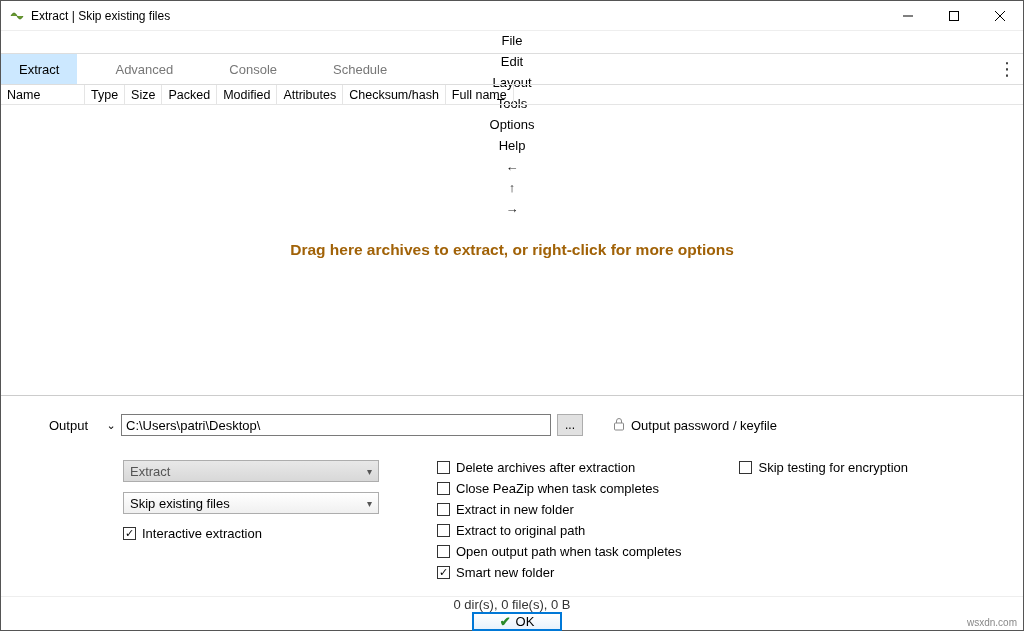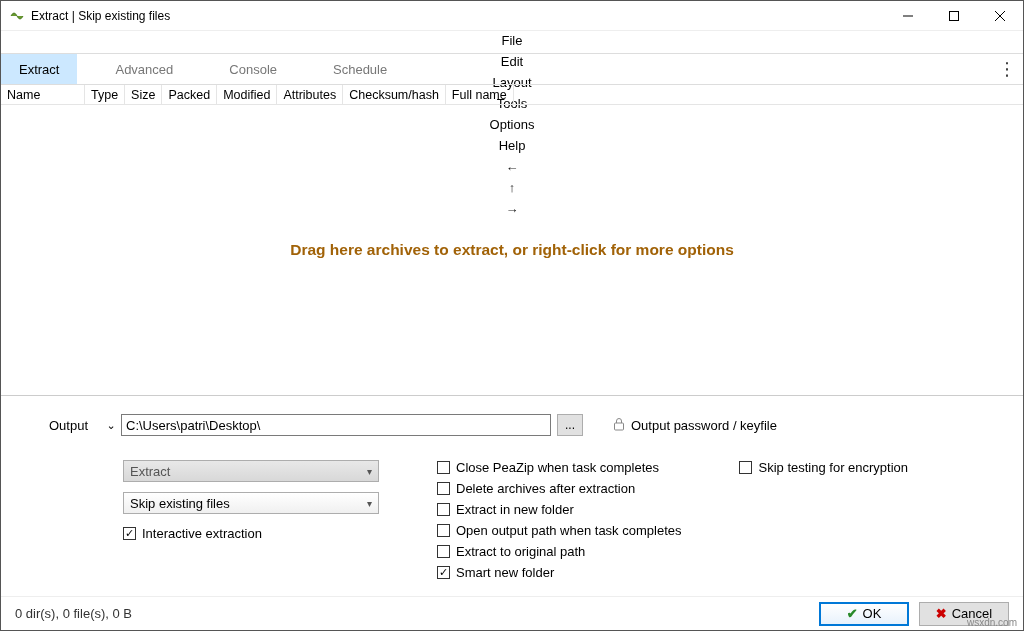--- a/index.html
+++ b/index.html
@@ -33,21 +33,21 @@
 .col1 {}
 .dropdown { width: 256px; height: 22px; border: 1px solid #adadad; display: flex; align-items: center; padding: 0 6px; font-size: 13px; margin-bottom: 10px; justify-content: space-between; }
 .dropdown.disabled { background: linear-gradient(#e8e8e8,#d8d8d8); color: #555; }
 .dropdown.enabled { background: linear-gradient(#fff,#f0f0f0); }
 .caret { font-size: 10px; color: #555; }
 .check-row { display: flex; align-items: center; gap: 6px; font-size: 13px; margin-bottom: 6px; }
 .checkbox { width: 13px; height: 13px; border: 1px solid #333; display:flex; align-items:center; justify-content:center; font-size:11px; line-height:1; }
 .checkbox.checked::after { content: "✓"; color: #000; }
 .col2 {}
 .col3 {}
-.statusbar { height: 34px; border-top: 1px solid #eee; display: flex; align-items: center; padding: 0 14px; margin-top: auto; }
+.statusbar { height: 34px; border-top: 1px solid #eee; display: flex; align-items: center; padding: 0 14px; margin-top: auto; flex-direction: column; }
 .status-text { flex: 1; color: #333; font-size: 13px; }
 .btn { width: 90px; height: 24px; border: 1px solid #0078d7; background: linear-gradient(#fff,#e8f2fc); display:flex; align-items:center; justify-content:center; gap:5px; font-size:13px; margin-left:10px; }
 .btn.cancel { border: 1px solid #adadad; background: #e1e1e1; }
 .btn.ok { border: 2px solid #0078d7; }
 .corner-text { position:absolute; bottom:2px; right:6px; font-size:10px; color:#888; }
 </style>
 </head>
 <body>
 
 <div class="window">
@@ -141,37 +141,37 @@
         </div>
         <div class="check-row" style="margin-top:12px;">
           <span class="checkbox checked"></span>
           <span>Interactive extraction</span>
         </div>
       </div>
 
       <div class="col2">
         <div class="check-row">
             <span class="checkbox"></span>
-            <span>Close PeaZip when task completes</span>
+            <span>Delete archives after extraction</span>
           </div>
         <div class="check-row">
             <span class="checkbox"></span>
-            <span>Delete archives after extraction</span>
+            <span>Close PeaZip when task completes</span>
           </div>
         <div class="check-row">
             <span class="checkbox"></span>
             <span>Extract in new folder</span>
           </div>
         <div class="check-row">
             <span class="checkbox"></span>
-            <span>Open output path when task completes</span>
+            <span>Extract to original path</span>
           </div>
         <div class="check-row">
             <span class="checkbox"></span>
-            <span>Extract to original path</span>
+            <span>Open output path when task completes</span>
           </div>
         <div class="check-row">
             <span class="checkbox checked"></span>
             <span>Smart new folder</span>
           </div>
       </div>
 
       <div class="col3">
         <div class="check-row">
             <span class="checkbox"></span>

